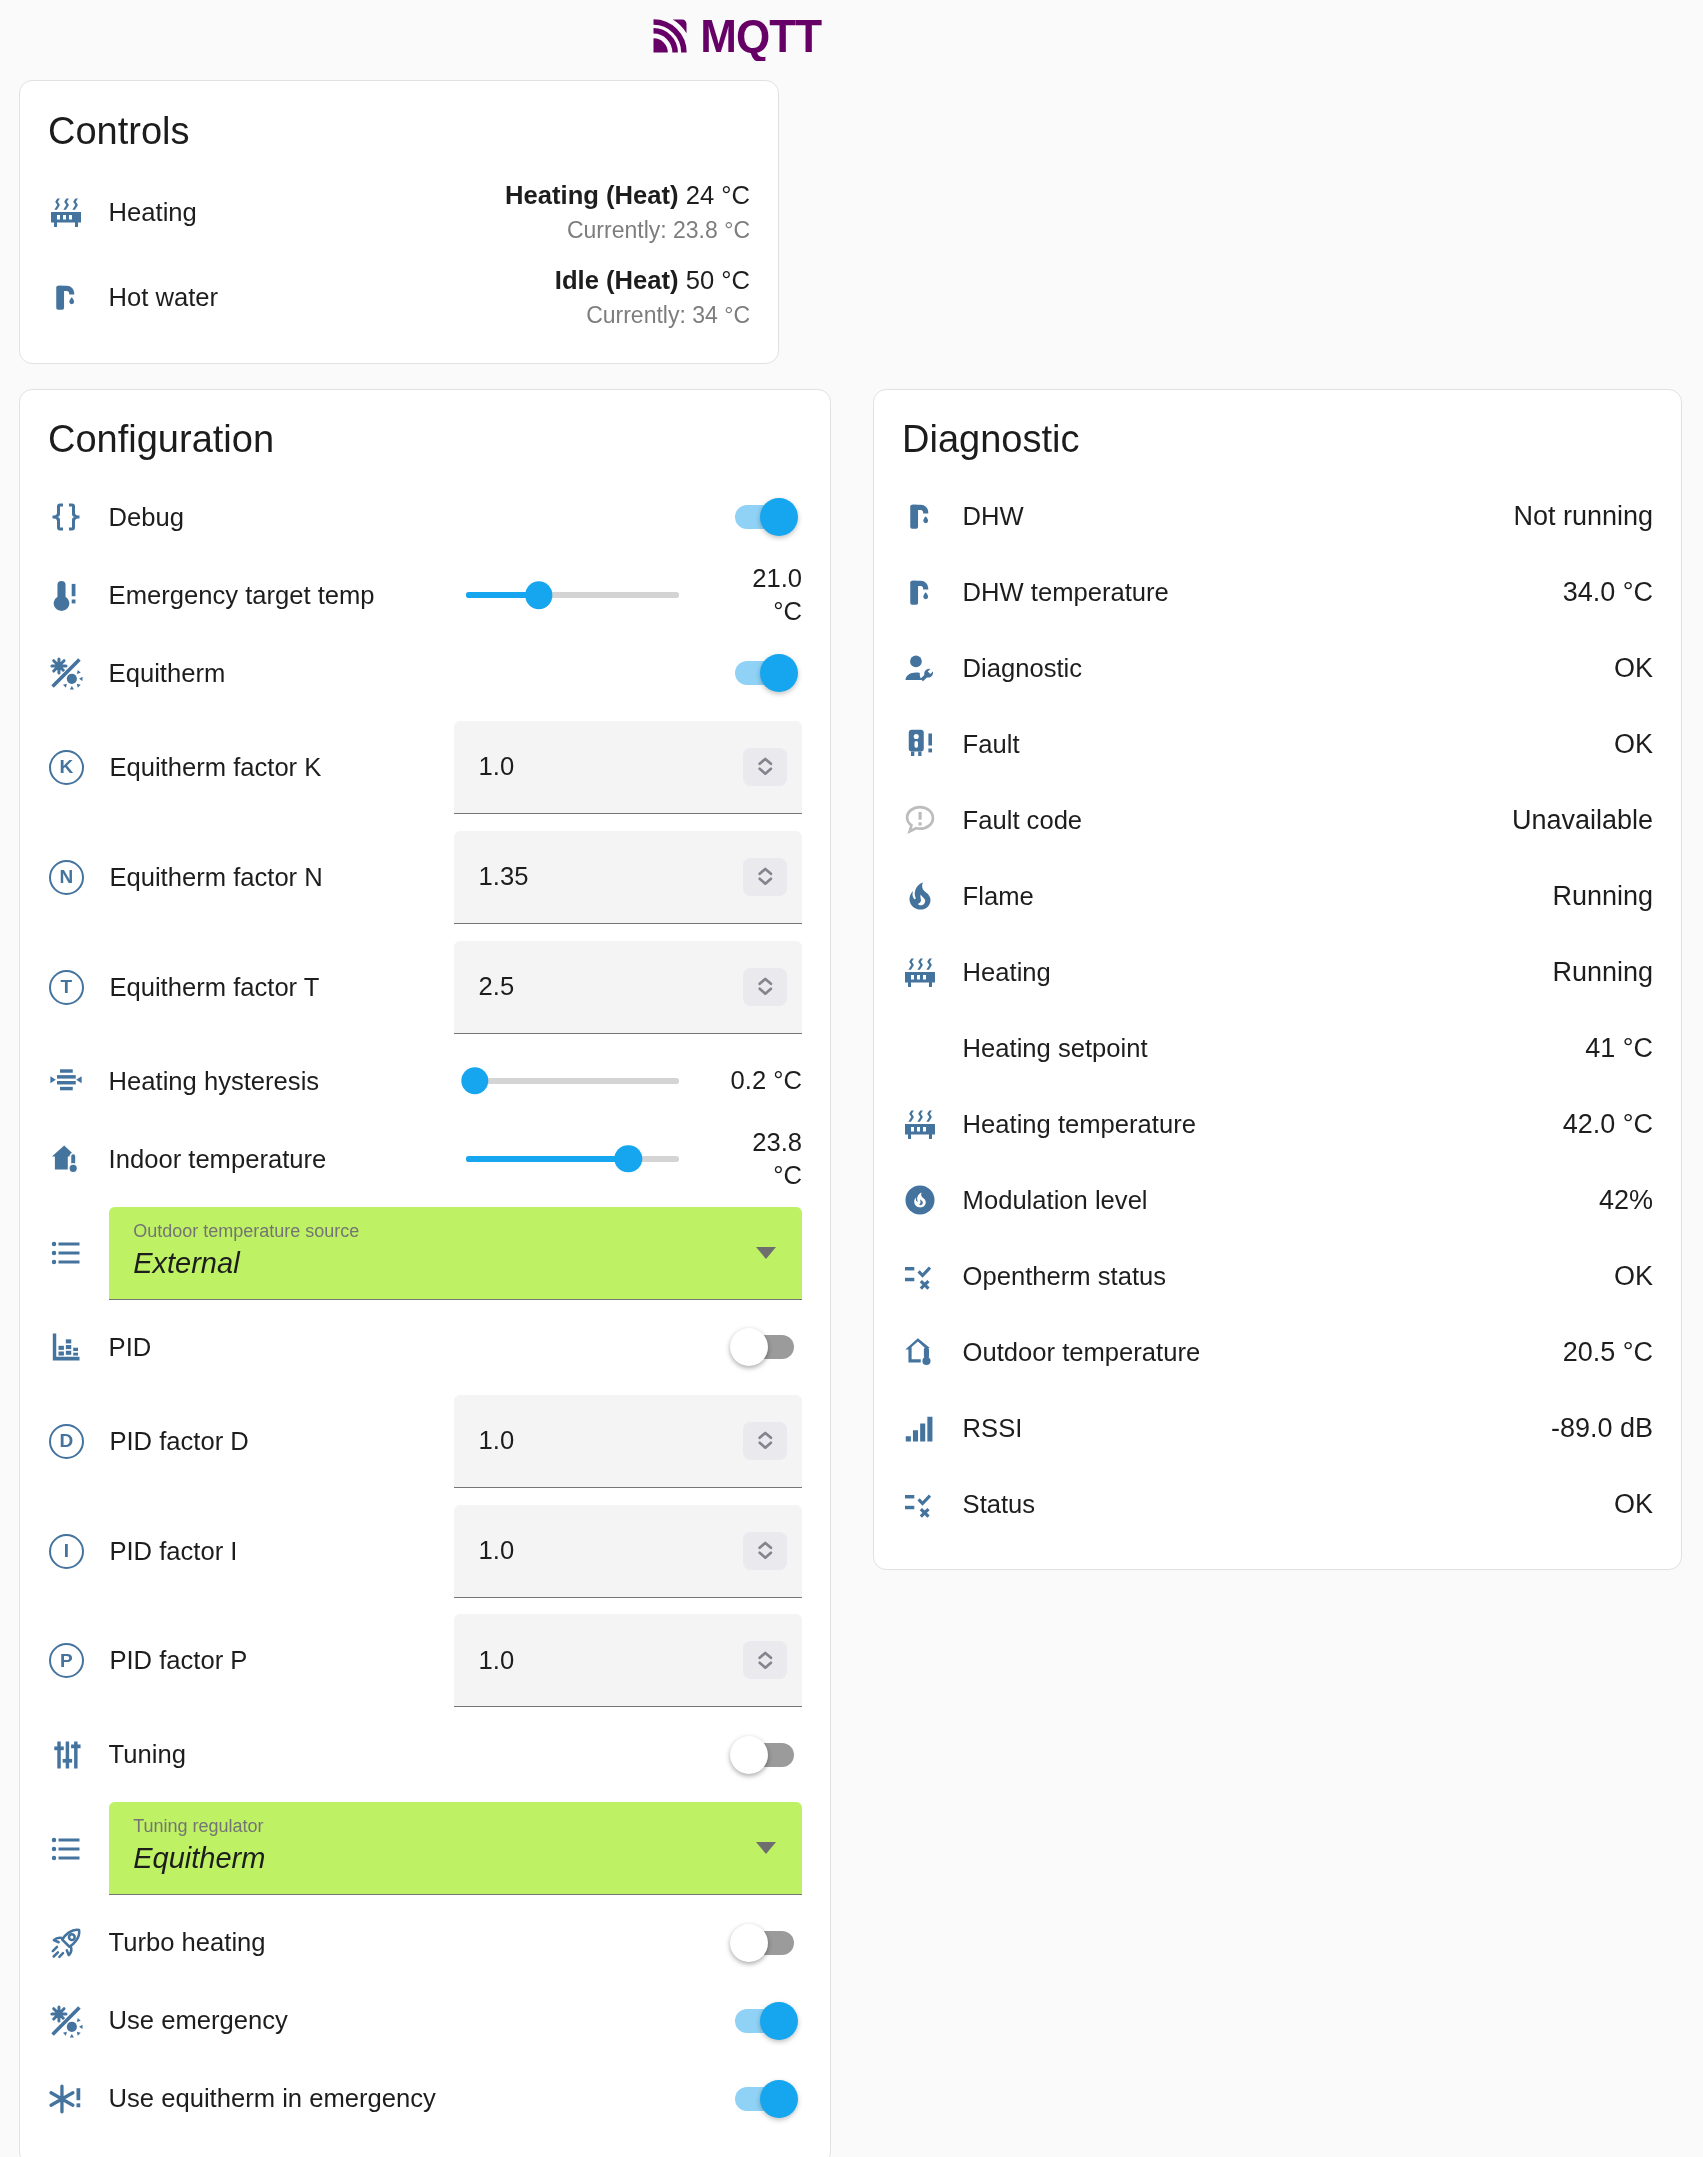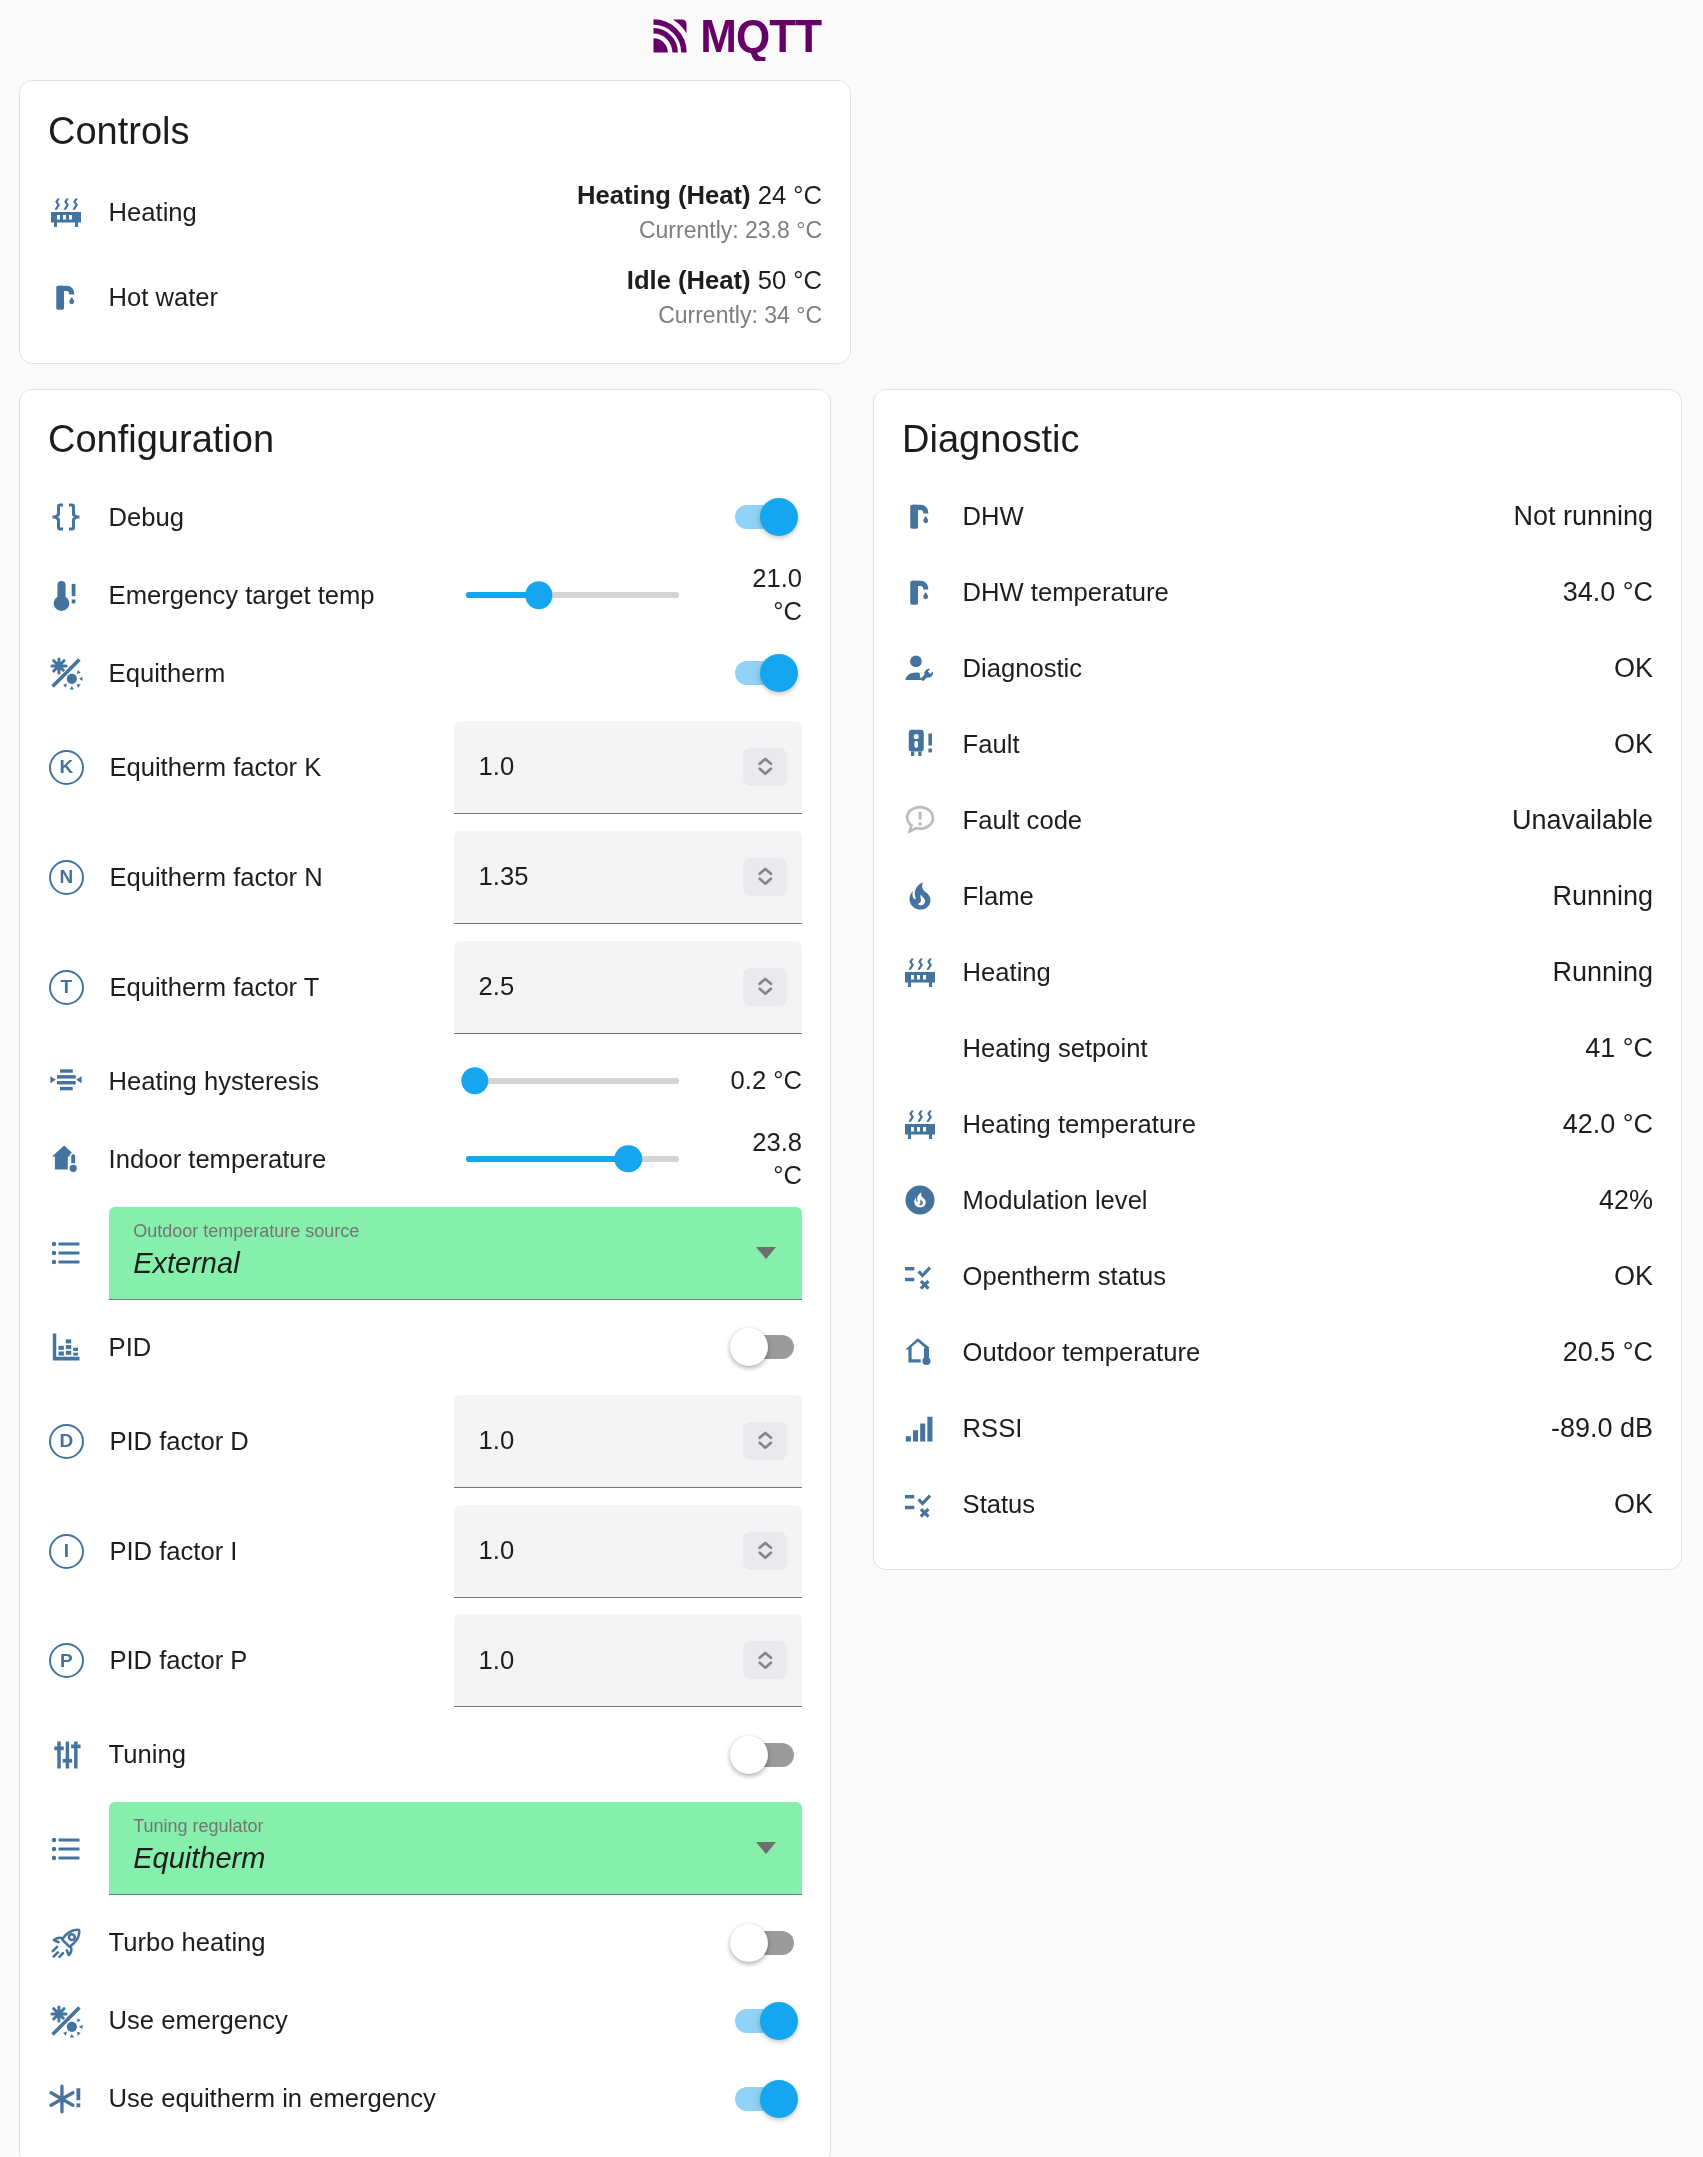--- a/index.html
+++ b/index.html
@@ -13,21 +13,21 @@
 
   
   .logo-wrap { display:flex; justify-content:center; padding-top:11.4px; position:relative; left:-117px; }
   .logo { display:flex; align-items:center; gap:8.5px; }
   .logo-text { font-size:44px; font-weight:bold; letter-spacing:-0.9px; color:#660066; transform:scaleY(1.04); }
 
   
   .card { background:#fff; border:0.9px solid #e1e1e1; border-radius:13.2px; }
   .card h2 { font-size:38px; font-weight:400; color:#1c1c1c; margin:7.6px 0 17px; }
 
-  .controls-card { width:832px; margin-top:19px; padding:21px 28px 23px; }
+  .controls-card { width:760px; margin-top:19px; padding:21px 28px 23px; }
   .grid { display:grid; grid-template-columns:812px 809px; gap:42px; align-items:start; margin-top:24.6px; }
   .config-card { padding:21px 28px 26.5px; }
   .diag-card { padding:21px 28px 26.5px; }
 
   
   .ctrl-row { display:flex; align-items:center; gap:24.6px; min-height:85px; }
   .crow { display:flex; align-items:center; gap:24.6px; min-height:78px; padding:0.9px 0; }
   .drow { display:flex; align-items:center; gap:24.6px; min-height:76px;justify-content:flex-end; }
   .rlabel { font-size:25.6px; color:#1d1d1d; flex:1; }
 
@@ -64,21 +64,21 @@
 
   
   .numfield { flex:none; margin:7.6px 0 7.6px auto; width:348px; height:93px; background:#f4f4f4;
               border-radius:5.7px 5.7px 0 0; border-bottom:0.9px solid #757575;
               display:flex; align-items:center; padding:0 15px 0 24.6px; }
   .nval { font-size:25.6px; }
   .stepper { margin-left:auto; width:44px; height:38px; background:#e9e9ee; border-radius:7.6px;
              display:flex; align-items:center; justify-content:center; cursor:pointer; }
 
   
-  .selfield { flex:1; position:relative; background:#86efac; border-radius:5.7px 5.7px 0 0;
+  .selfield { flex:1; position:relative; background:#bef264; border-radius:5.7px 5.7px 0 0;
               border-bottom:0.9px solid #757575; padding:14px 66px 14px 24.6px; margin:7.6px 0; min-height:93px; cursor:pointer; }
   .sl-lbl { font-size:18px; color:#747474; }
   .sl-val { font-size:29px; margin-top:5px;font-style:italic; }
   .caret { position:absolute; right:26.5px; top:40px; width:0; height:0;
            border-left:10.4px solid transparent; border-right:10.4px solid transparent; border-top:12.3px solid #6e6e6e; }
 </style>
 </head>
 <body>
 
 <svg width="0" height="0" style="position:absolute" aria-hidden="true">

